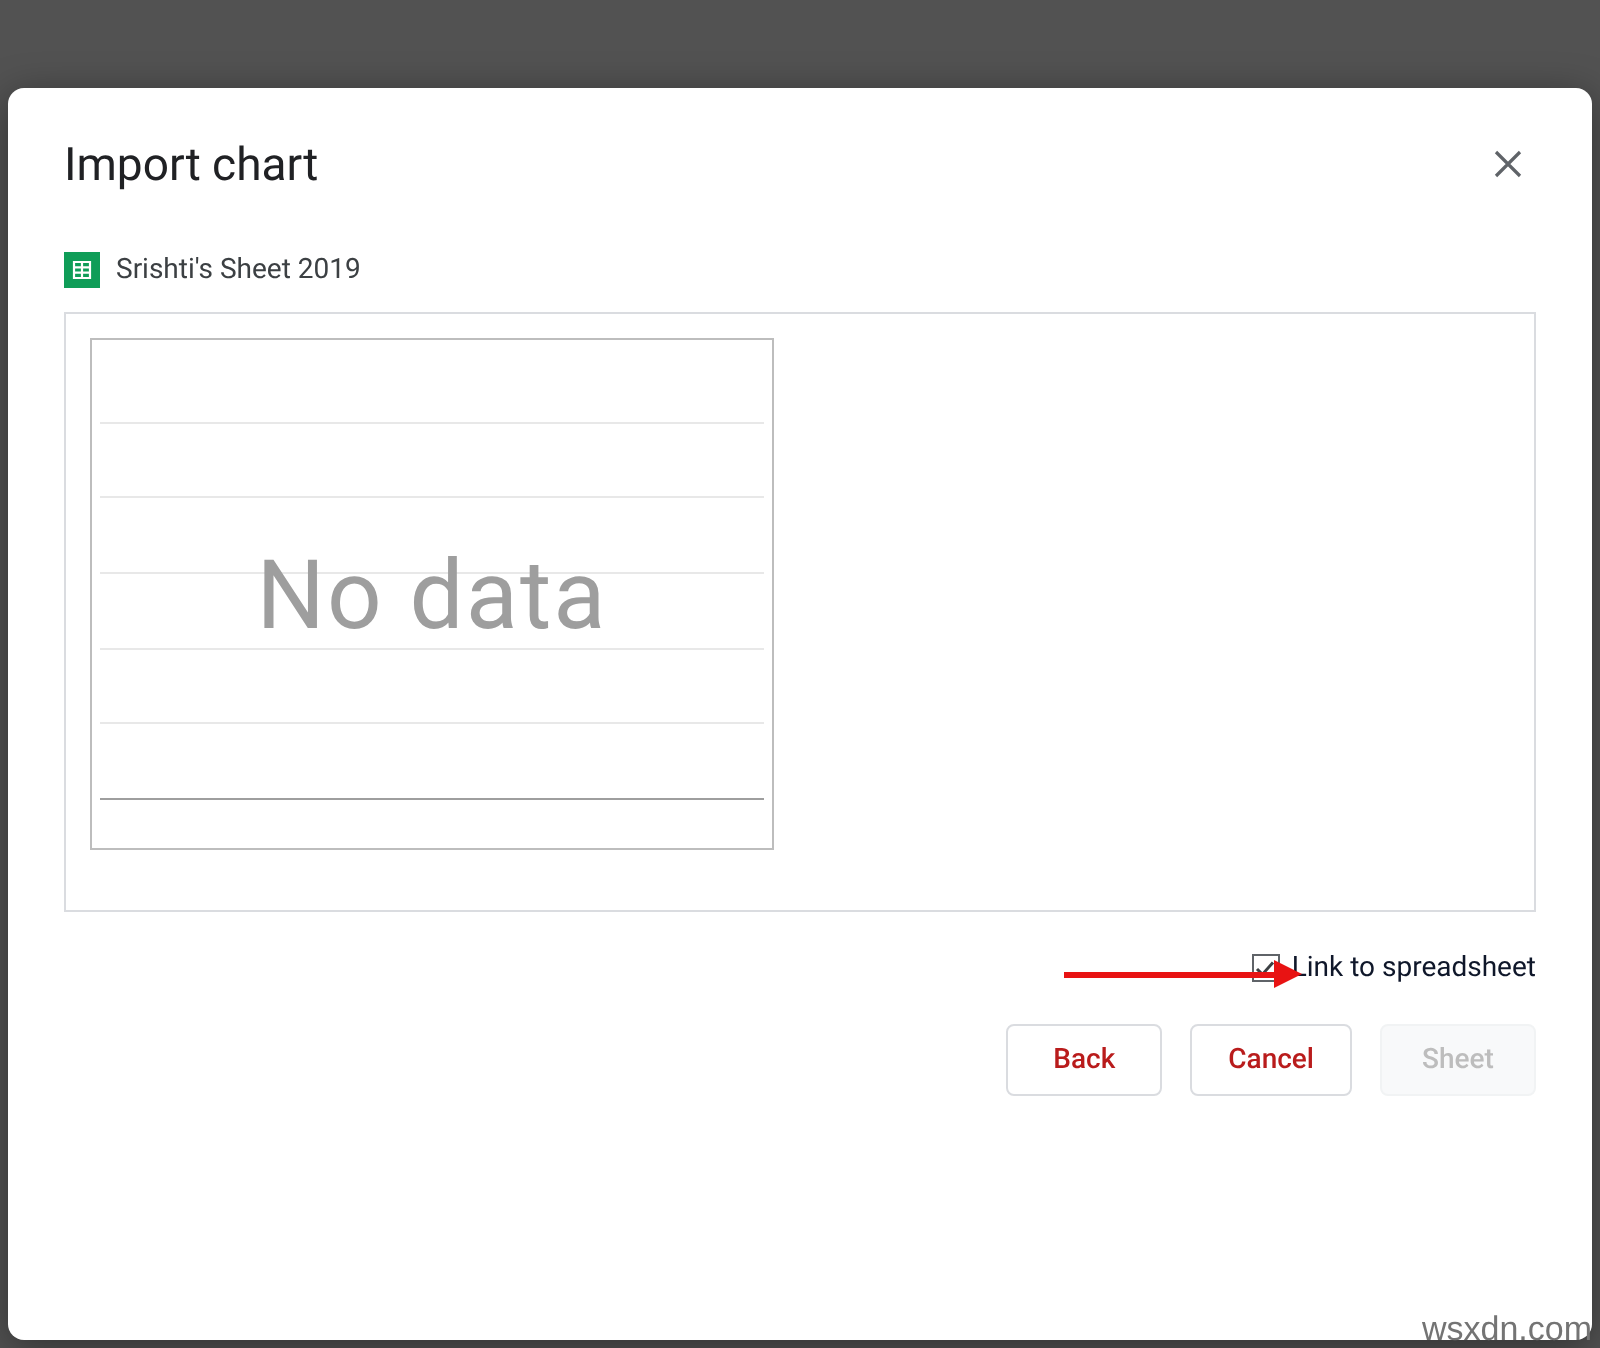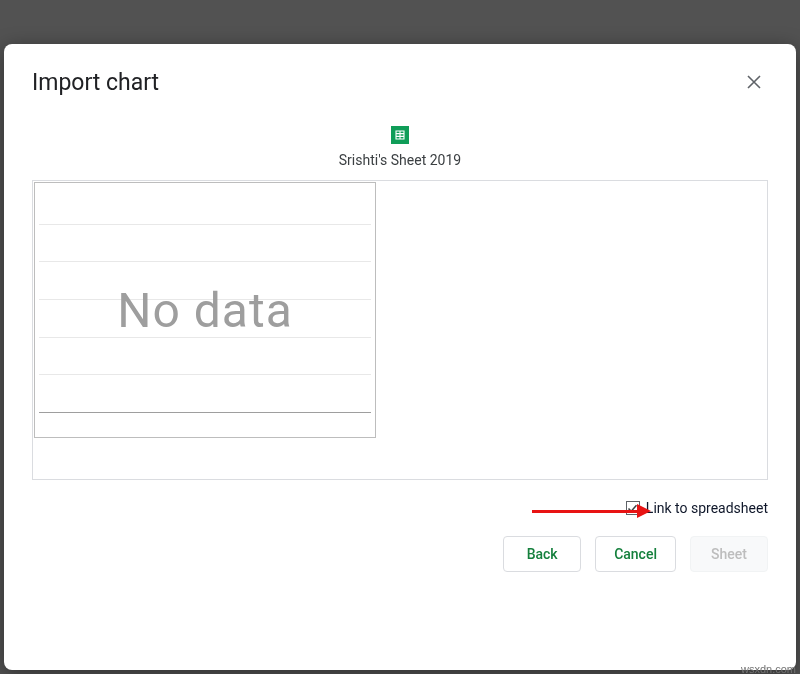--- a/index.html
+++ b/index.html
@@ -38,37 +38,36 @@
       color: #5f6368;
       cursor: pointer;
       font-size: 14px;
       border-radius: 50%;
     }
     .sheet-row {
       display: flex;
       align-items: center;
       gap: 8px;
       margin-bottom: 12px;
-      flex-direction: column;
     }
     .sheets-icon {
       width: 18px; height: 18px;
       background: #0f9d58;
       display: flex; align-items: center; justify-content: center;
       flex-shrink: 0;
     }
     .sheets-icon svg { display: block; }
     .sheet-name {
       font-size: 14px;
       color: #3c4043;
     }
     .preview-panel {
       border: 1px solid #dadce0;
       height: 300px;
-      padding: 1px;
+      padding: 12px;
       text-align: right;
     }
     .chart-thumb {
       width: 342px;
       height: 256px;
       border: 1px solid #bdbdbd;
       background: #fff;
       display: flex;
       align-items: center;
       justify-content: center;
@@ -133,41 +132,41 @@
     .footer {
       display: flex;
       justify-content: flex-end;
       gap: 14px;
     }
     .btn {
       min-width: 78px;
       height: 36px;
       border: 1px solid #dadce0;
       background: #fff;
-      color: #15803d;
+      color: #b91c1c;
       font-size: 14px;
       font-weight: 500;
       border-radius: 4px;
       display: flex;
       align-items: center;
       justify-content: center;
       cursor: pointer;
       padding: 0 18px;
     }
     .btn.disabled {
       color: #bdbdbd;
       background: #f8f9fa;
       border-color: #f1f3f4;
       cursor: default;
     }
     .watermark {
       position: absolute;
       right: 4px;
       bottom: -1px;
-      font-size: 11px;
+      font-size: 17px;
       color: #747474;
       font-family: Arial, sans-serif;
     }
   </style>
 </head>
 <body>
 
 <div class="dialog">
 
   <div class="dialog-header">

